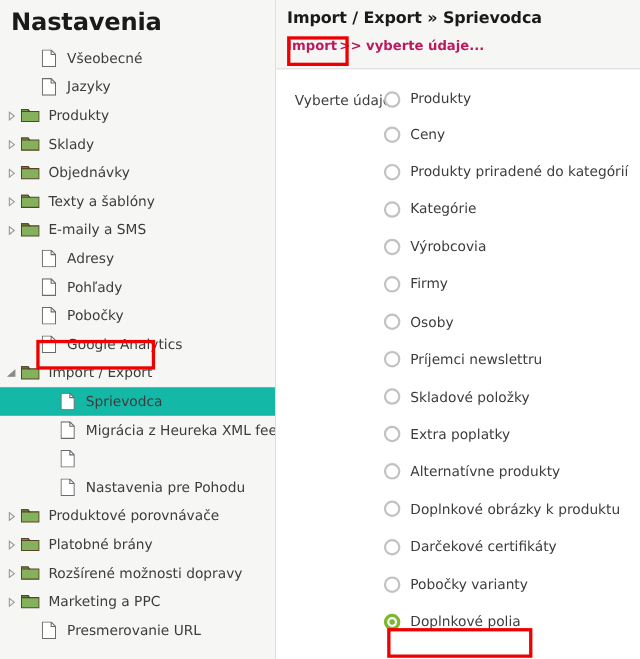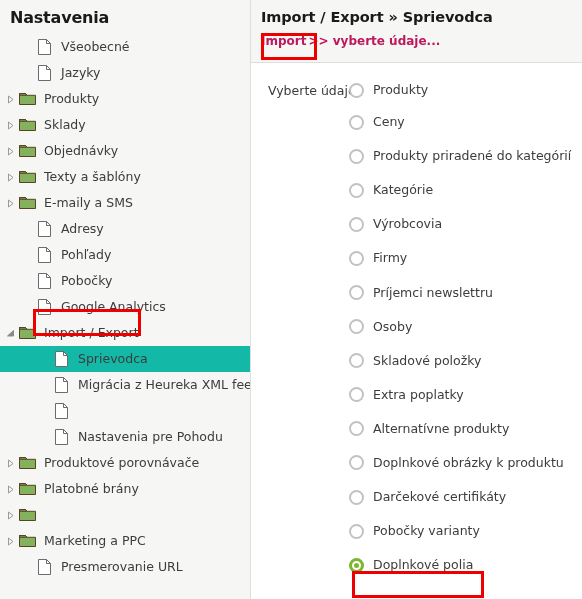--- a/index.html
+++ b/index.html
@@ -26,21 +26,21 @@
   .sidebar {
     width: 251px;
     height: 599px;
     background: #f6f6f4;
     border-right: 1px solid #dedede;
     box-sizing: border-box;
     position: relative;
     overflow: hidden;
   }
   .sidebar-title {
-    font-size: 16px;
+    font-size: 22px;
     font-weight: bold;
     color: #1a1a1a;
     padding: 8px 0 6px 10px;
     letter-spacing: -0.2px;
   }
   .tree {
     padding-top: 1px;
   }
   .tree-item {
     display: flex;
@@ -426,20 +426,21 @@
             <svg width="9" height="9" viewBox="0 0 9 9">
               <path d="M2.5 1 L7 4.5 L2.5 8 Z" fill="none" stroke="#9a9a9a" stroke-width="1"></path>
             </svg>
           </span>
           <span class="icon-slot">
             <svg width="17" height="14" viewBox="0 0 17 14">
               <path d="M0.5 1.5 H6.5 L7.8 3.3 H16.5 V12.5 H0.5 Z" fill="#84b25c" stroke="#5a4227" stroke-width="1"></path>
               <path d="M0.5 1.5 H6.5 L7.8 3.3 H0.5 Z" fill="#6f9a4a" stroke="#5a4227" stroke-width="1"></path>
             </svg>
           </span>
+          <span class="tree-label">Rozšírené možnosti dopravy</span>
         </div>
         <div class="tree-item">
           <span style="display: inline-block; width: 4px; min-width: 4px;"></span>
           <span class="twisty">
             <svg width="9" height="9" viewBox="0 0 9 9">
               <path d="M2.5 1 L7 4.5 L2.5 8 Z" fill="none" stroke="#9a9a9a" stroke-width="1"></path>
             </svg>
           </span>
           <span class="icon-slot">
             <svg width="17" height="14" viewBox="0 0 17 14">
@@ -494,25 +495,25 @@
             <div class="radio-row">
               <span class="radio-mark"></span>
               <span class="radio-text">Výrobcovia</span>
             </div>
             <div class="radio-row">
               <span class="radio-mark"></span>
               <span class="radio-text">Firmy</span>
             </div>
             <div class="radio-row">
               <span class="radio-mark"></span>
+              <span class="radio-text">Osoby</span>
+            </div>
+            <div class="radio-row">
+              <span class="radio-mark"></span>
               <span class="radio-text">Príjemci newslettru</span>
-            </div>
-            <div class="radio-row">
-              <span class="radio-mark"></span>
-              <span class="radio-text">Osoby</span>
             </div>
             <div class="radio-row">
               <span class="radio-mark"></span>
               <span class="radio-text">Skladové položky</span>
             </div>
             <div class="radio-row">
               <span class="radio-mark"></span>
               <span class="radio-text">Extra poplatky</span>
             </div>
             <div class="radio-row">

